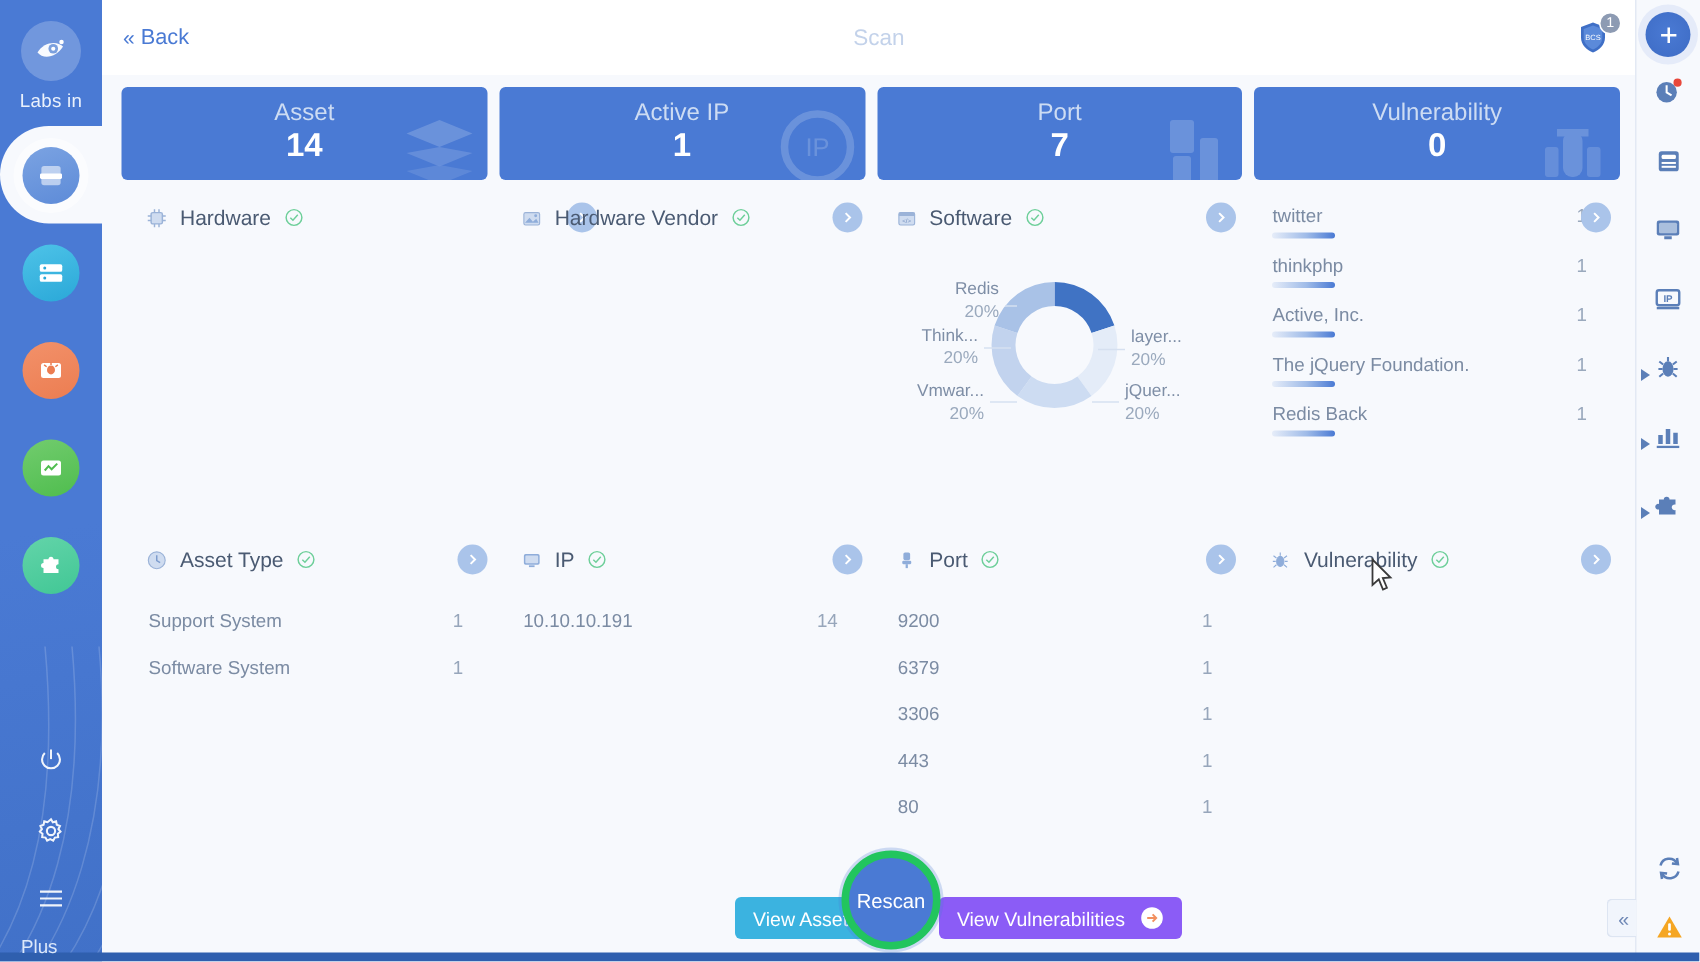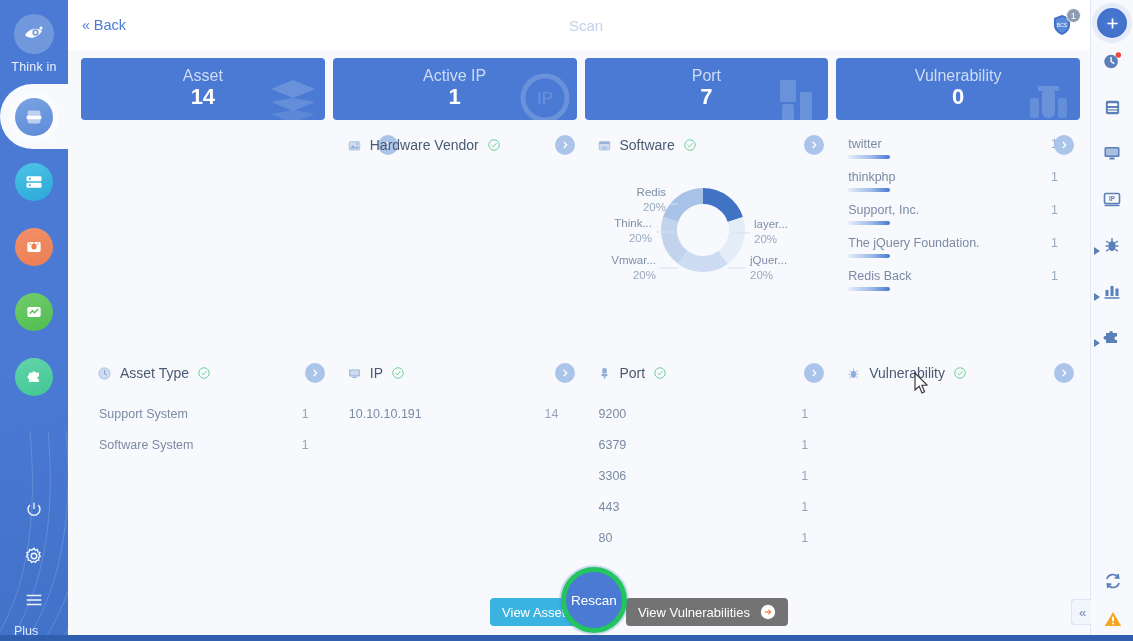--- a/index.html
+++ b/index.html
@@ -164,21 +164,21 @@
     color:#fff; font-size:13.5px; cursor:pointer;
     box-shadow: 0 0 0 2px rgba(74,122,212,.25);
   }
   .btn {
     height: 28px; padding: 0 12px; border-radius: 4px;
     display:flex; align-items:center; gap:10px;
     color:#fff; font-size:13px; cursor:pointer; border:none;
     font-family: "Liberation Sans", sans-serif;
   }
   .btn-assets { background:#3bb3e0; }
-  .btn-vuln { background:#737373; }
+  .btn-vuln { background:#8b5cf6; }
   .btn-arrow { width:16px; height:16px; }
 
   
   .cursor { position:absolute; left: 845px; top: 372px; pointer-events:none; z-index:40; }
 
   
   .right-rail {
     position:relative; flex: 0 0 43px; width: 43px; height: 641px;
     background:#f7f9fd; border-left: 1px solid #e3e9f4;
     display:flex; flex-direction:column; align-items:center;
@@ -226,21 +226,21 @@
 
     <div class="avatar-wrap">
       <div class="avatar">
         <svg width="24" height="24" viewBox="0 0 24 24">
           <path d="M3 13 C7 6 16 5 20 9 C16 16 7 18 3 13 Z" fill="#ffffff" opacity=".95"></path>
           <circle cx="13.5" cy="10.5" r="3.2" fill="#7ba0de"></circle>
           <circle cx="13.5" cy="10.5" r="1.4" fill="#ffffff"></circle>
           <circle cx="19" cy="6" r="1.5" fill="#ffffff"></circle>
         </svg>
       </div>
-      <div class="signin-label">Think in</div>
+      <div class="signin-label">Labs in</div>
     </div>
 
     <div class="rail-items">
       <div class="rail-item active">
         <div class="rail-icon ri-scan">
           <svg width="22" height="22" viewBox="0 0 24 24">
             <rect x="5" y="5" width="14" height="14" rx="2" fill="#ffffff" opacity=".55"></rect>
             <rect x="4" y="10.5" width="16" height="4" rx="1" fill="#ffffff"></rect>
           </svg>
         </div>
@@ -367,20 +367,35 @@
           </g>
         </svg>
       </div>
     </div>
 
     <div class="grid">
 
       <div class="grid-row">
 
         <div class="col">
+          <div class="col-head">
+            <span class="sec-icon">
+              <svg width="15" height="15" viewBox="0 0 20 20" fill="none" stroke="#9bb3d8" stroke-width="1.3">
+                <rect x="5" y="5" width="10" height="10" rx="1.5" fill="#cfdcf0"></rect>
+                <path d="M8 2v3M12 2v3M8 15v3M12 15v3M2 8h3M2 12h3M15 8h3M15 12h3"></path>
+              </svg>
+            </span>
+            <span class="col-title">Hardware</span>
+            <span class="chk">
+              <svg width="14" height="14" viewBox="0 0 20 20" fill="none" stroke="#6ecf9a" stroke-width="1.4">
+                <circle cx="10" cy="10" r="7.5"></circle>
+                  <path d="M6.5 10.2 L9 12.6 L13.6 7.4"></path>
+              </svg>
+            </span>
+          </div>
           <div class="col-body"></div>
         </div>
         <div class="nav-circle" style="left:310px; top:135px; position:absolute;">
           <svg width="10" height="10" viewBox="0 0 12 12" fill="none" stroke="#ffffff" stroke-width="1.6">
               <path d="M4.5 2.5 L8 6 L4.5 9.5"></path>
             </svg>
         </div>
 
         <div class="col">
           <div class="col-head">
@@ -482,21 +497,21 @@
             </div>
             <div class="vendor-row">
               <div class="vendor-top">
                 <span class="vendor-name">thinkphp</span>
                 <span class="vendor-count">1</span>
               </div>
               <div class="vendor-bar"></div>
             </div>
             <div class="vendor-row">
               <div class="vendor-top">
-                <span class="vendor-name">Support, Inc.</span>
+                <span class="vendor-name">Active, Inc.</span>
                 <span class="vendor-count">1</span>
               </div>
               <div class="vendor-bar"></div>
             </div>
             <div class="vendor-row">
               <div class="vendor-top">
                 <span class="vendor-name">The jQuery Foundation.</span>
                 <span class="vendor-count">1</span>
               </div>
               <div class="vendor-bar"></div>

